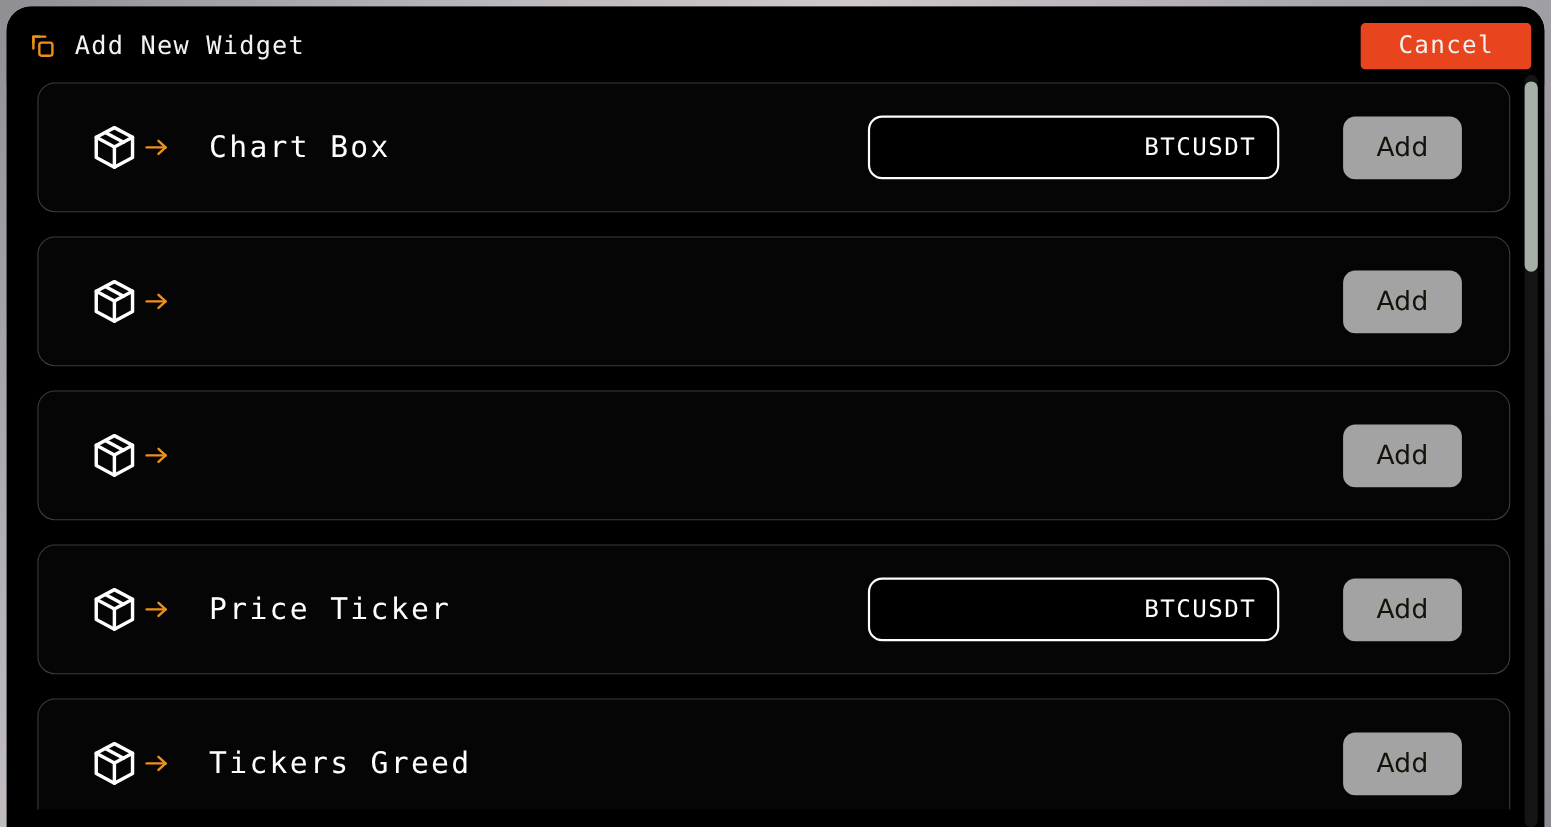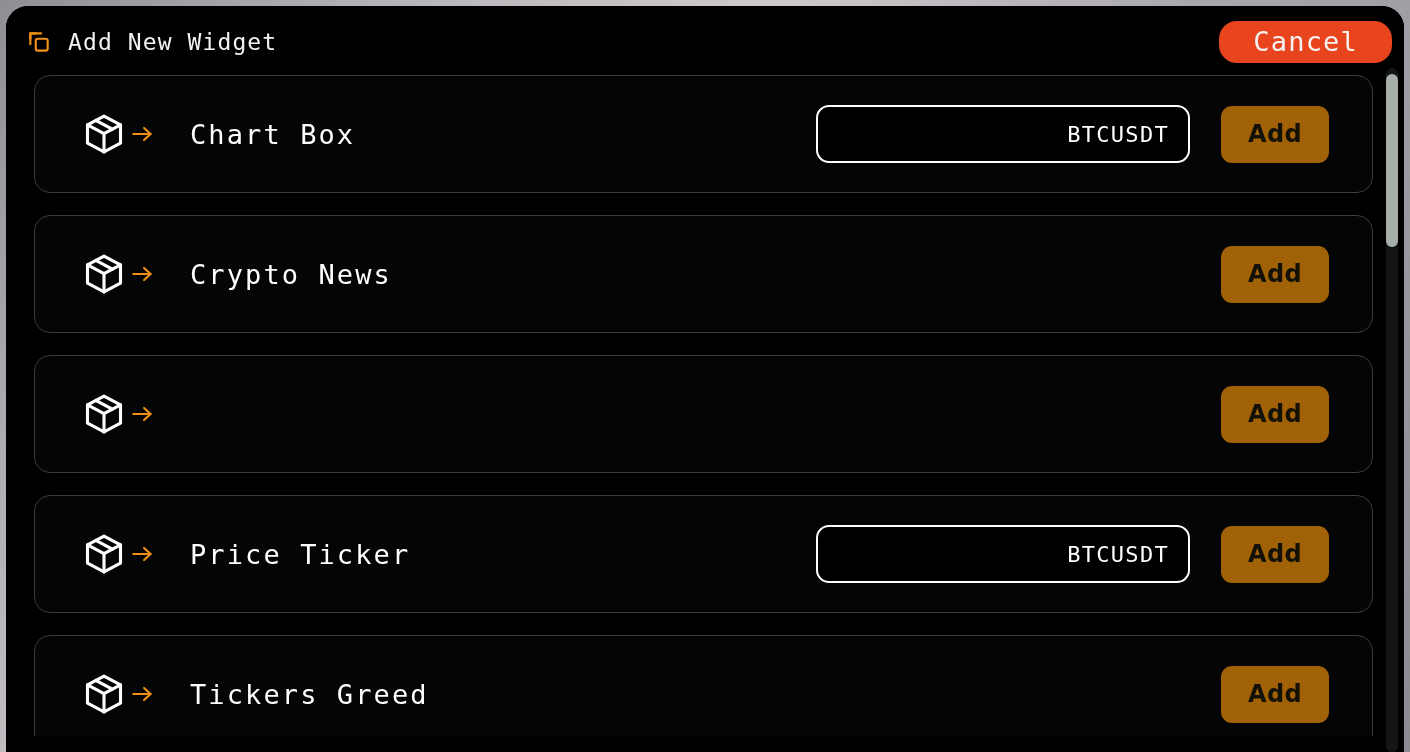--- a/index.html
+++ b/index.html
@@ -54,23 +54,23 @@
     letter-spacing: 1.1px;
     font-weight: 400;
     white-space: nowrap;
   }
 
   #cancel-button {
     margin-left: auto;
     background: #e8441e;
     color: #f4f2f0;
     border: none;
-    border-radius: 18px;
+    border-radius: 4px;
     font-family: inherit;
-    font-size: 27px;
+    font-size: 22px;
     letter-spacing: 1.2px;
     padding: 0 34px;
     height: 42px;
     line-height: 42px;
     cursor: pointer;
     white-space: nowrap;
   }
 
   
   #list-scroll {
@@ -142,30 +142,31 @@
     letter-spacing: 1.3px;
     padding: 0 19px;
     margin-right: 31px;
     outline: none;
     text-align: right;
   }
 
   .add-button {
     width: 108px;
     height: 57px;
-    background: #a16207;
+    background: #a3a3a3;
     color: #131108;
     border: none;
     border-radius: 11px;
     font-family: "DejaVu Sans", "Liberation Sans", sans-serif;
-    font-weight: bold;
+    font-weight: normal;
     font-size: 24px;
     letter-spacing: 0.3px;
     cursor: pointer;
     flex: 0 0 auto;
+    margin-left: 27px;
   }
 
   
   #scrollbar-track {
     position: absolute;
     right: 6px;
     top: 62px;
     width: 12px;
     height: 684px;
     background: #141414;
@@ -226,21 +227,20 @@
             <path d="M12 2.2 L21 7 L21 17 L12 21.8 L3 17 L3 7 Z"></path>
             <path d="M3 7 L12 11.8 L21 7"></path>
             <path d="M12 11.8 L12 21.8"></path>
             <path d="M7.5 4.6 L16.5 9.4"></path>
           </svg>
           <svg class="arrow-icon" viewBox="0 0 24 20" fill="none" stroke="#f09018" stroke-width="2" stroke-linecap="round" stroke-linejoin="round">
             <path d="M3 10 L19 10"></path>
             <path d="M13 4.5 L19 10 L13 15.5"></path>
           </svg>
         </div>
-        <div class="widget-name">Crypto News</div>
         <div class="card-spacer"></div>
         <button class="add-button">Add</button>
       </div>
 
       <div class="widget-card">
         <div class="card-icon-group">
           <svg class="box-icon" viewBox="0 0 24 24" fill="none" stroke="#ffffff" stroke-width="1.7" stroke-linecap="round" stroke-linejoin="round">
             <path d="M12 2.2 L21 7 L21 17 L12 21.8 L3 17 L3 7 Z"></path>
             <path d="M3 7 L12 11.8 L21 7"></path>
             <path d="M12 11.8 L12 21.8"></path>

